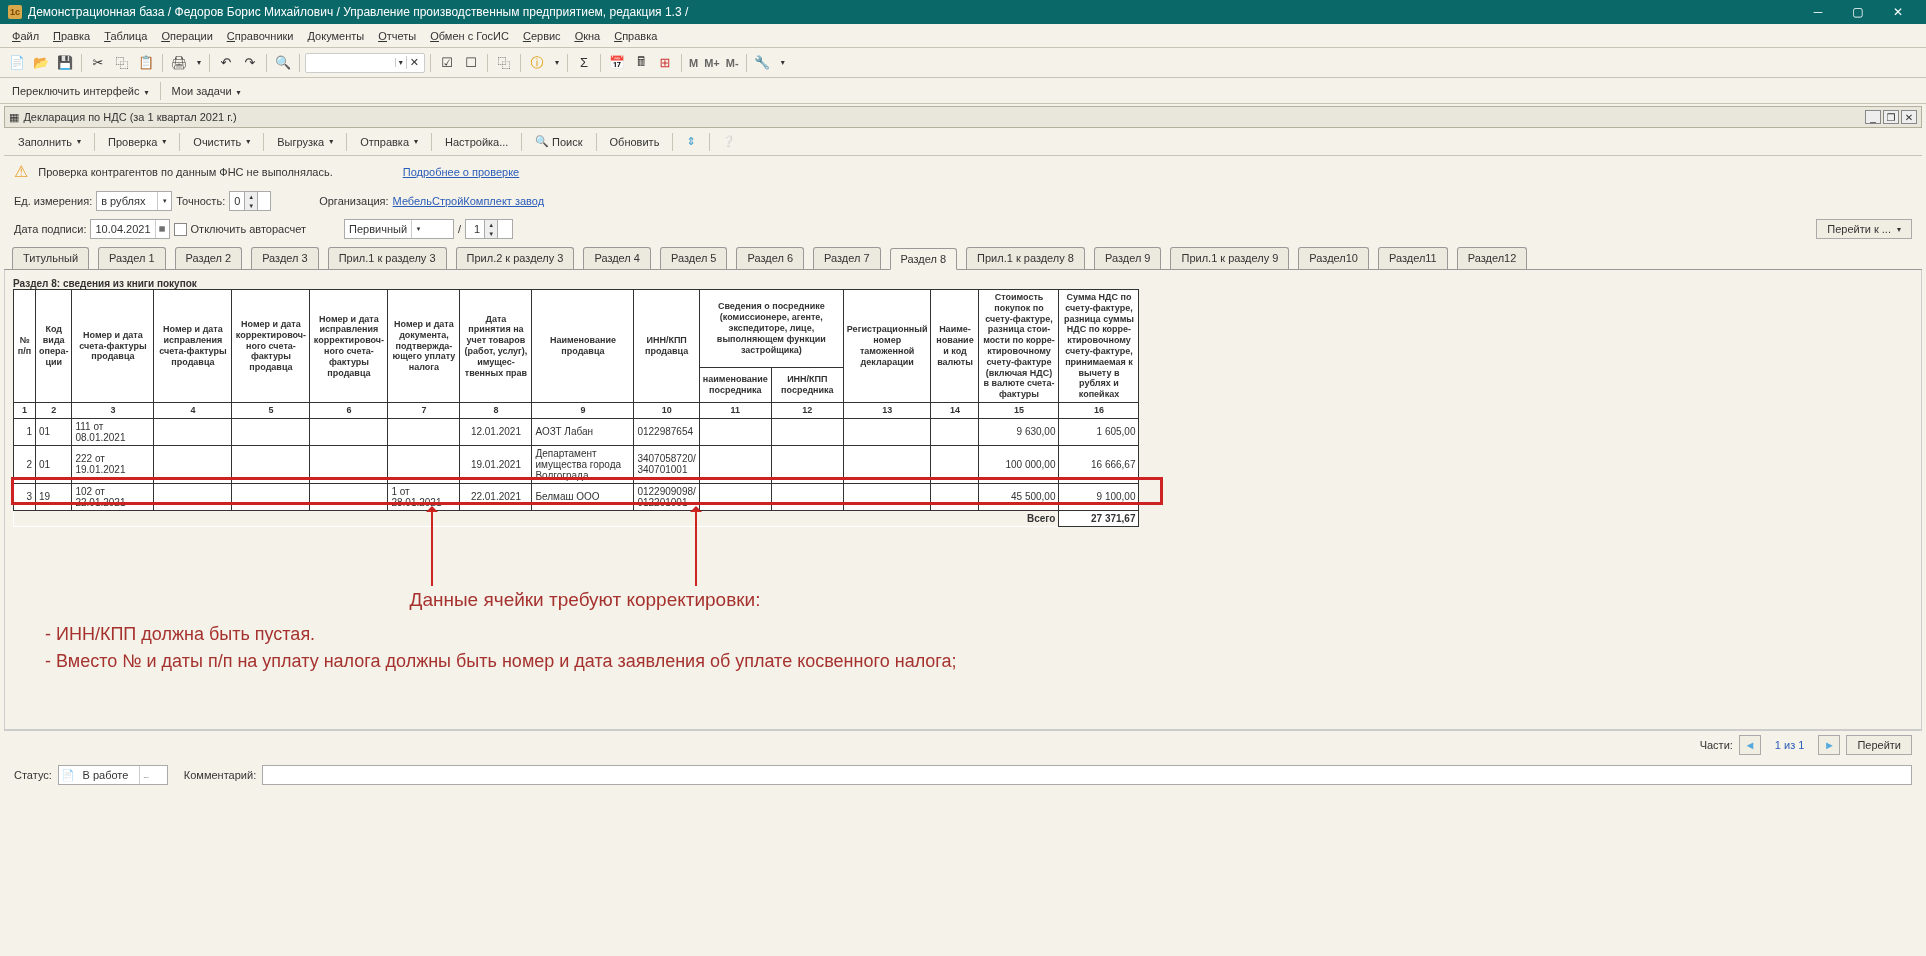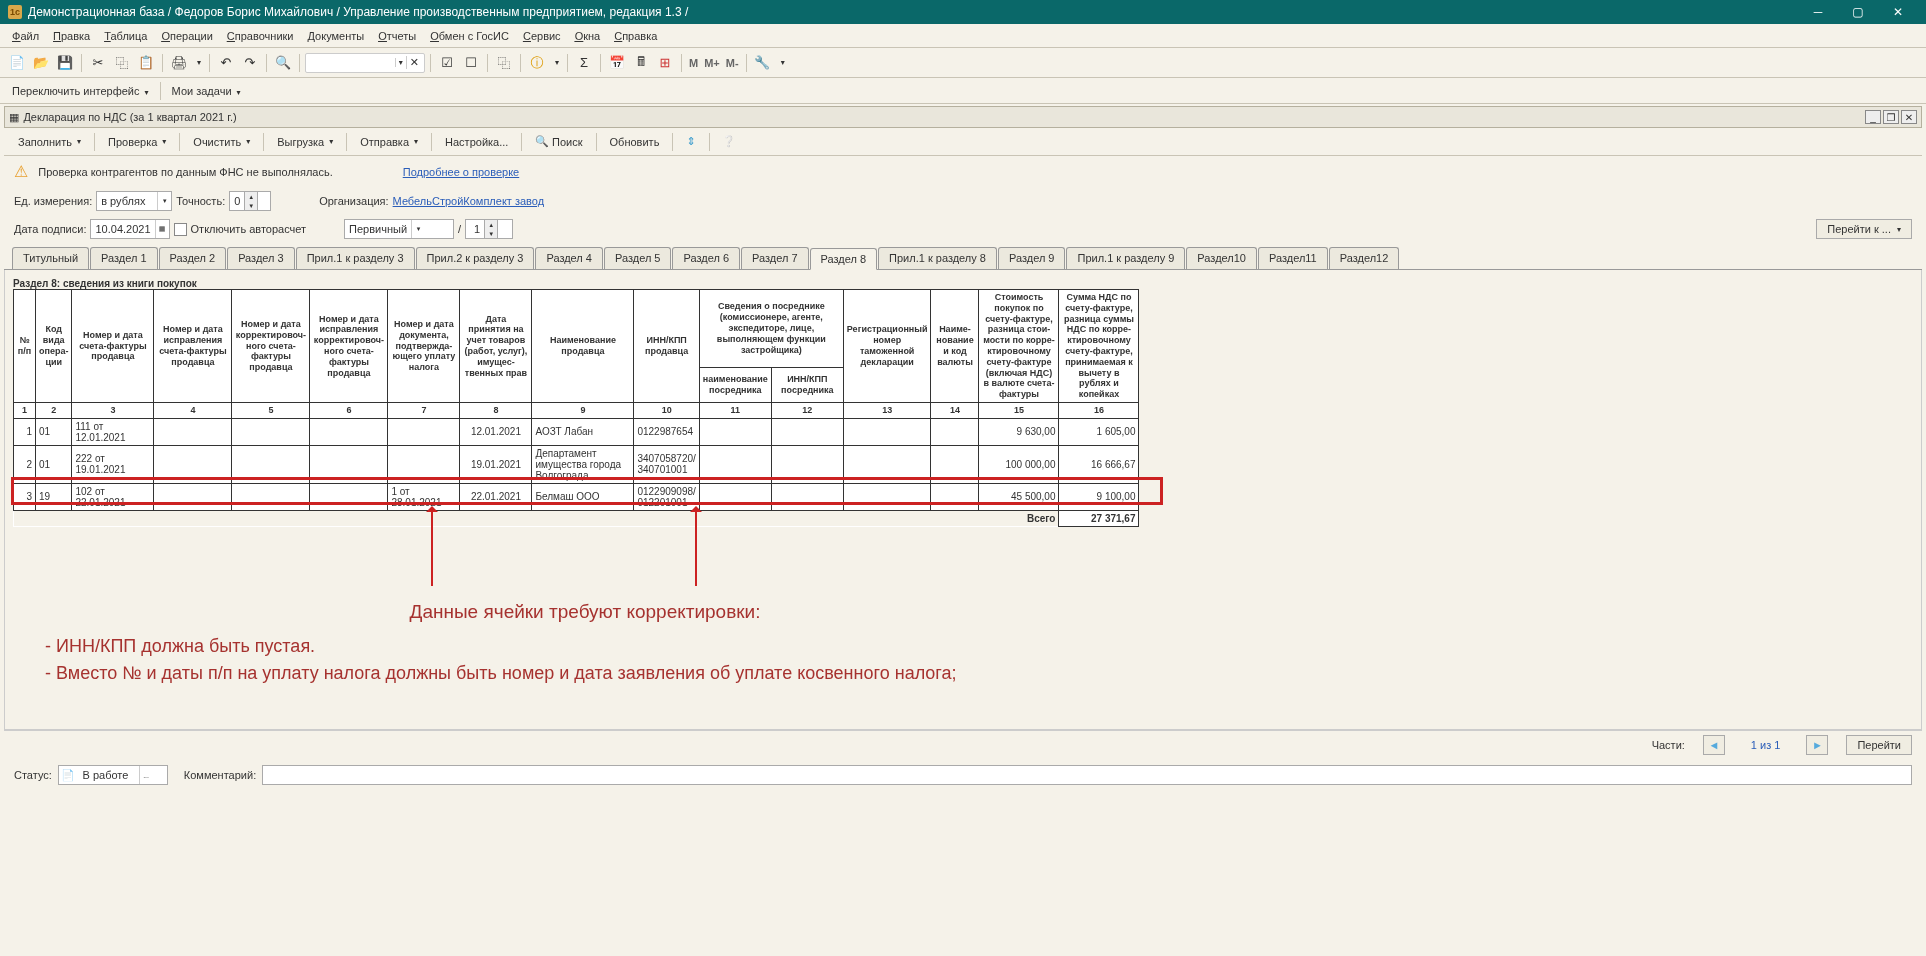--- a/index.html
+++ b/index.html
@@ -30,37 +30,37 @@
 .warn-link{color:#2a5db9;text-decoration:underline;cursor:pointer;margin-left:60px}
 .form-row{background:#f5f2e9;padding:4px 10px;margin:0 4px;display:flex;align-items:center;gap:4px}
 .label{white-space:nowrap}
 .inp{border:1px solid #aaa;background:#fff;padding:2px 4px;height:20px}
 .combo{display:flex;align-items:center;border:1px solid #aaa;background:#fff;height:20px}
 .combo-text{padding:0 4px;min-width:60px}
 .combo-btn{width:14px;height:18px;display:flex;align-items:center;justify-content:center;border-left:1px solid #ccc;cursor:pointer;font-size:7px}
 .chk{width:13px;height:13px;border:1px solid #888;background:#fff}
 .org-link{color:#2a5db9;text-decoration:underline;cursor:pointer}
 .goto-btn{margin-left:auto;padding:3px 10px;border:1px solid #aaa;background:#f0ede2;cursor:pointer;display:flex;align-items:center;gap:4px}
-.tabs{display:flex;padding:4px 8px 0 8px;margin:0 4px;gap:1px;border-bottom:1px solid #999;background:#f5f2e9}
+.tabs{display:flex;padding:4px 8px 0 8px;margin:0 4px;gap:9px;border-bottom:1px solid #999;background:#f5f2e9}
 .tab{padding:4px 10px;border:1px solid #999;border-bottom:none;background:#ece9de;cursor:pointer;border-radius:3px 3px 0 0;white-space:nowrap;font-size:11px}
 .tab.active{background:#f5f2e9;position:relative;top:1px;border-bottom:1px solid #f5f2e9}
 .content{background:#f5f2e9;margin:0 4px;padding:8px;height:460px;overflow:auto;position:relative;border:1px solid #ccc;border-top:none}
 .section-title{font-weight:bold;font-size:10px;margin-bottom:0}
 table.data{border-collapse:collapse;background:#fff;font-size:10px}
 table.data th,table.data td{border:1px solid #333;padding:2px 3px;vertical-align:middle}
 table.data th{background:#fff;font-weight:bold;text-align:center;font-size:9px;line-height:1.2}
 table.data td{text-align:left;height:14px}
 table.data td.num{text-align:right}
 table.data td.ctr{text-align:center}
 .row-highlight{position:absolute;border:3px solid #c22;pointer-events:none}
 .arrow{position:absolute;width:2px;background:#c22}
 .arrow::before{content:'';position:absolute;top:-8px;left:-5px;border:6px solid transparent;border-bottom-color:#c22}
 .annot{position:absolute;color:#a6322f;font-family:Georgia,serif;font-size:18px;line-height:1.5}
 .annot-title{text-align:center;font-size:19px;margin-bottom:6px}
-.footer-row{background:#f5f2e9;padding:4px 10px;margin:0 4px;display:flex;align-items:center;gap:18px;border-top:1px solid #ccc}
+.footer-row{background:#f5f2e9;padding:4px 10px;margin:0 4px;display:flex;align-items:center;gap:6px;border-top:1px solid #ccc}
 .nav-btn{padding:3px 10px;border:1px solid #aaa;background:#f0ede2;cursor:pointer}
 .parts-label{margin-left:auto}
 .arrow-btn{width:22px;height:20px;border:1px solid #aaa;background:#f0ede2;display:flex;align-items:center;justify-content:center;cursor:pointer}
 .status-bar{background:#f5f2e9;padding:4px 10px;margin:2px 4px;display:flex;align-items:center;gap:6px}
 .spinner{display:flex;flex-direction:column;width:14px;border:1px solid #aaa;height:20px}
 .spinner div{flex:1;display:flex;align-items:center;justify-content:center;font-size:6px;cursor:pointer;background:#eee}
 .mtext{font-weight:bold;color:#666;padding:0 2px}
 </style>
 </head>
 <body>
@@ -309,21 +309,21 @@
           <th>13</th>
           <th>14</th>
           <th>15</th>
           <th>16</th>
         </tr>
     </thead>
     <tbody id="tbody">
         <tr>
           <td class="num">1</td>
           <td>01</td>
-          <td>111 от 12.01.2021</td>
+          <td>111 от 08.01.2021</td>
           <td></td>
           <td></td>
           <td></td>
           <td></td>
           <td class="ctr">12.01.2021</td>
           <td>АОЗТ Лабан</td>
           <td>0122987654</td>
           <td></td>
           <td></td>
           <td></td>
@@ -371,21 +371,21 @@
           <td colspan="15" class="num" style="border:none;background:#f5f2e9"><b>Всего</b></td>
           <td class="num"><b>27 371,67</b></td>
         </tr>
       </tbody>
   </table>
 
   <div class="row-highlight" style="left:6px;top:207px;width:1152px;height:28px"></div>
   <div class="arrow" style="left:426px;top:238px;height:78px"></div>
   <div class="arrow" style="left:690px;top:238px;height:78px"></div>
 
-  <div class="annot" style="left:40px;top:328px;width:1080px">
+  <div class="annot" style="left:40px;top:316px;width:1080px">
     <div class="annot-title">Данные ячейки требуют корректировки:</div>
     <div>- ИНН/КПП должна быть пустая.</div>
     <div>- Вместо № и даты п/п на уплату налога должны быть номер и дата  заявления об уплате косвенного налога;</div>
   </div>
 </div>
 
 <div class="footer-row">
   <span class="parts-label">Части:</span>
   <div class="arrow-btn" style="color:#5ad">◄</div>
   <span style="color:#2a5db9;margin:0 8px">1 из 1</span>

